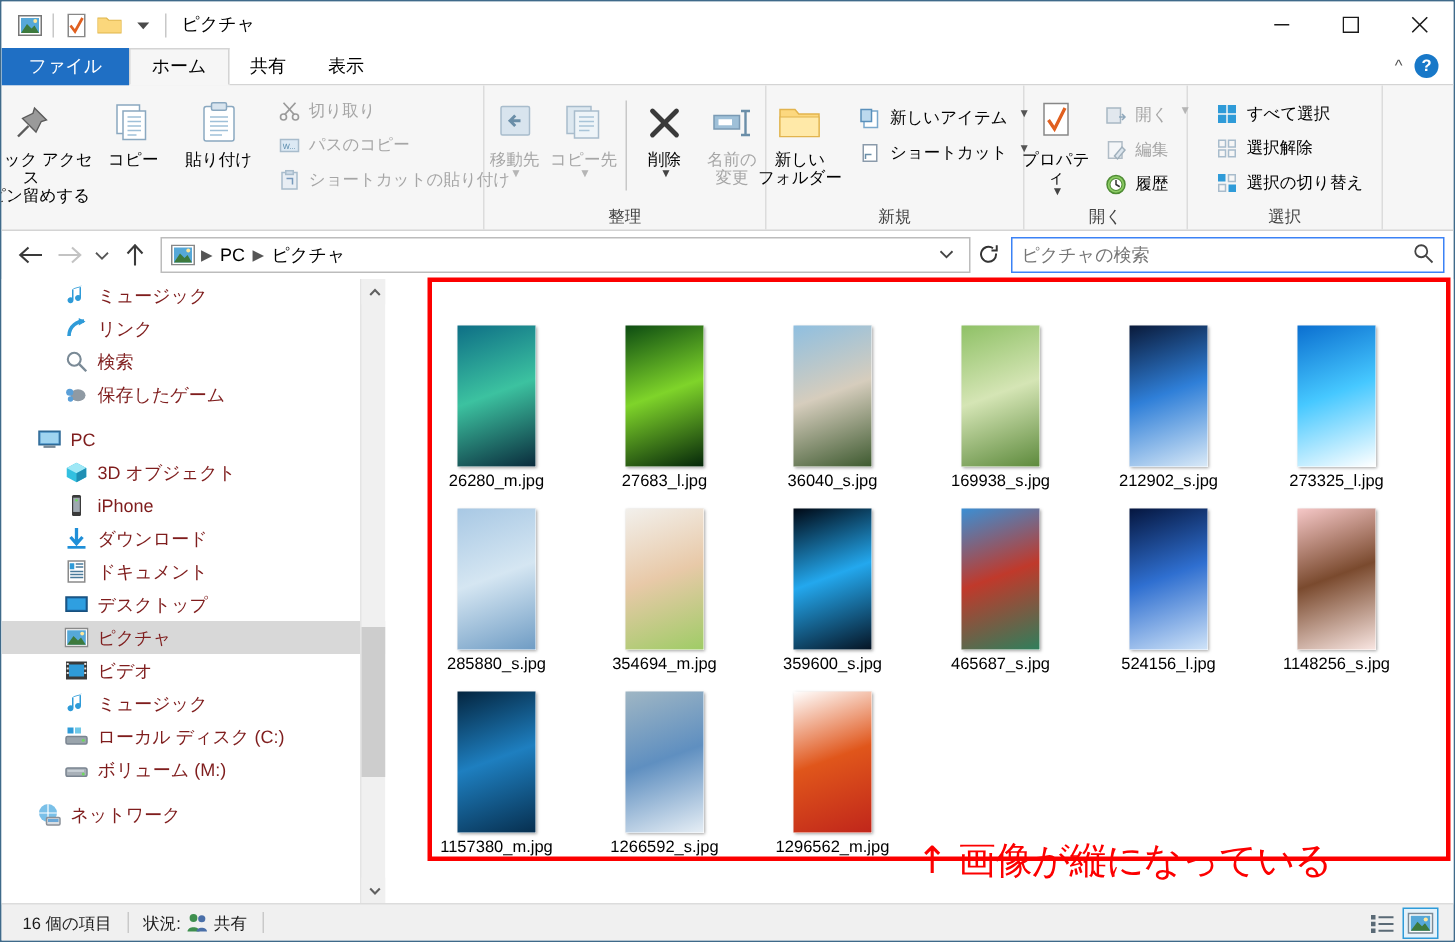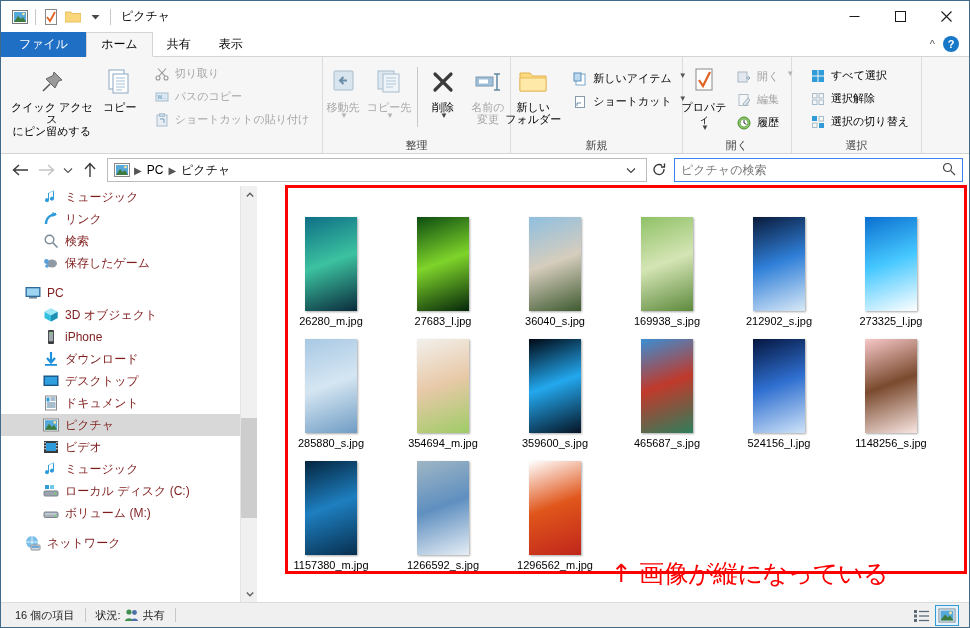--- a/index.html
+++ b/index.html
@@ -332,20 +332,36 @@
                   <line x1="11" y1="11" x2="20" y2="11"></line>
                   <line x1="11" y1="14" x2="20" y2="14"></line>
                   <line x1="11" y1="17" x2="20" y2="17"></line>
                   <line x1="11" y1="20" x2="20" y2="20"></line>
                   <line x1="11" y1="23" x2="17" y2="23"></line>
                 </g>
               </svg>
           </div>
           <div class="lbl">コピー</div>
         </div>
+        <div class="big-btn" style="width:62px">
+          <div class="ico">
+            <svg width="28" height="30" viewBox="0 0 28 30">
+                <rect x="4" y="4" width="20" height="23" rx="1.5" fill="#fff" stroke="#8aa8c0"></rect>
+                <rect x="9" y="1.5" width="10" height="5" rx="1" fill="#d8e4ee" stroke="#8aa8c0"></rect>
+                <g stroke="#9fc0d8" stroke-width="1">
+                  <line x1="8" y1="11" x2="20" y2="11"></line>
+                  <line x1="8" y1="14" x2="20" y2="14"></line>
+                  <line x1="8" y1="17" x2="20" y2="17"></line>
+                  <line x1="8" y1="20" x2="20" y2="20"></line>
+                  <line x1="8" y1="23" x2="16" y2="23"></line>
+                </g>
+              </svg>
+          </div>
+          <div class="lbl">貼り付け</div>
+        </div>
         <div class="small-col" style="margin-left:4px">
           <div class="small-btn dis">
             <span class="sico">
               <svg width="14" height="14" viewBox="0 0 14 14">
                   <g stroke="#9a9a9a" fill="none" stroke-width="1.1">
                     <circle cx="3" cy="11" r="2"></circle>
                     <circle cx="11" cy="11" r="2"></circle>
                     <line x1="3.8" y1="9.4" x2="11" y2="1.5"></line>
                     <line x1="10.2" y1="9.4" x2="3" y2="1.5"></line>
                   </g>
@@ -702,41 +718,41 @@
               <svg width="16" height="16" viewBox="0 0 16 16">
                 <path d="M8 1 L8 10 M4 7 L8 11.5 L12 7" stroke="#1f8fd8" stroke-width="2.2" fill="none"></path>
                 <rect x="2" y="13" width="12" height="1.8" fill="#1f8fd8"></rect>
               </svg>
             </span>
             <span>ダウンロード</span>
           </div>
           <div class="navitem lvl2">
             <span class="nico">
               <svg width="16" height="16" viewBox="0 0 16 16">
-                <rect x="1" y="3" width="14" height="9.5" fill="#1f6aa8" stroke="#17507e"></rect>
-                <rect x="2" y="4" width="12" height="7.5" fill="#2f9fe0"></rect>
-              </svg>
-            </span>
-            <span>デスクトップ</span>
-          </div>
-          <div class="navitem lvl2">
-            <span class="nico">
-              <svg width="16" height="16" viewBox="0 0 16 16">
                 <rect x="2.5" y="1" width="11" height="14" fill="#fff" stroke="#8a8a8a"></rect>
                 <rect x="3.5" y="2.5" width="3" height="4" fill="#2f9bd8"></rect>
                 <g stroke="#4a7a9a" stroke-width="1">
                   <line x1="7.5" y1="3" x2="12.5" y2="3"></line>
                   <line x1="7.5" y1="5" x2="12.5" y2="5"></line>
                   <line x1="3.8" y1="8" x2="12.5" y2="8"></line>
                   <line x1="3.8" y1="10" x2="12.5" y2="10"></line>
                   <line x1="3.8" y1="12" x2="12.5" y2="12"></line>
                 </g>
               </svg>
             </span>
             <span>ドキュメント</span>
+          </div>
+          <div class="navitem lvl2">
+            <span class="nico">
+              <svg width="16" height="16" viewBox="0 0 16 16">
+                <rect x="1" y="3" width="14" height="9.5" fill="#1f6aa8" stroke="#17507e"></rect>
+                <rect x="2" y="4" width="12" height="7.5" fill="#2f9fe0"></rect>
+              </svg>
+            </span>
+            <span>デスクトップ</span>
           </div>
           <div class="navitem lvl2 selrow">
             <span class="nico">
               <svg width="16" height="16" viewBox="0 0 16 16">
                 <rect x="0.5" y="2" width="15" height="12" fill="#fff" stroke="#8a8a8a"></rect>
                 <rect x="1.8" y="3.2" width="12.4" height="9.6" fill="#56a8d8"></rect>
                 <path d="M1.8 12.8 L6 7 L9 10 L11 8 L14.2 12.8 Z" fill="#3d7a3d"></path>
                 <circle cx="11.8" cy="5.4" r="1.3" fill="#ffe79a"></circle>
               </svg>
             </span>

